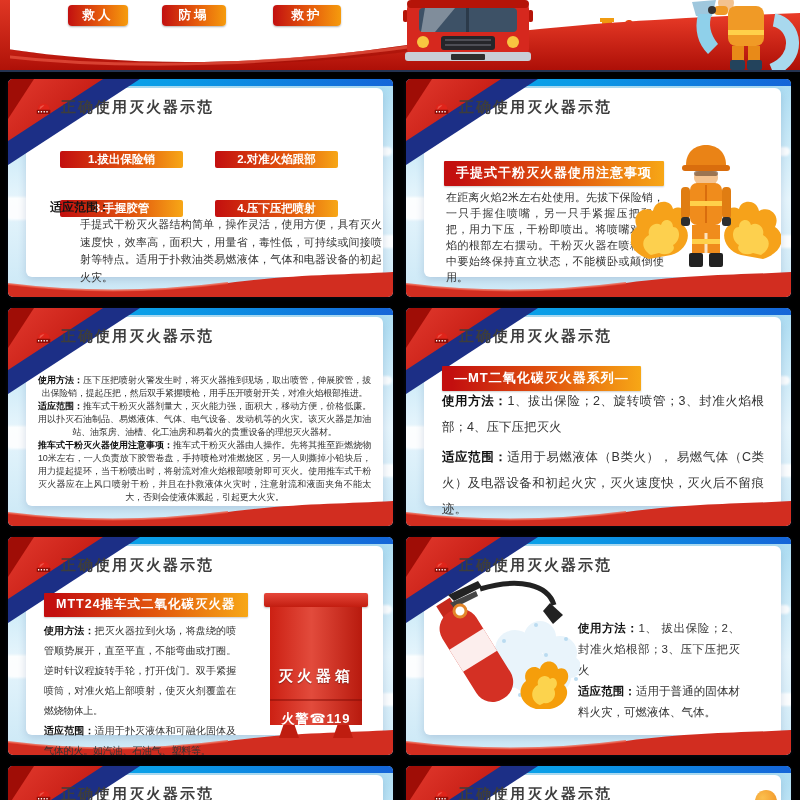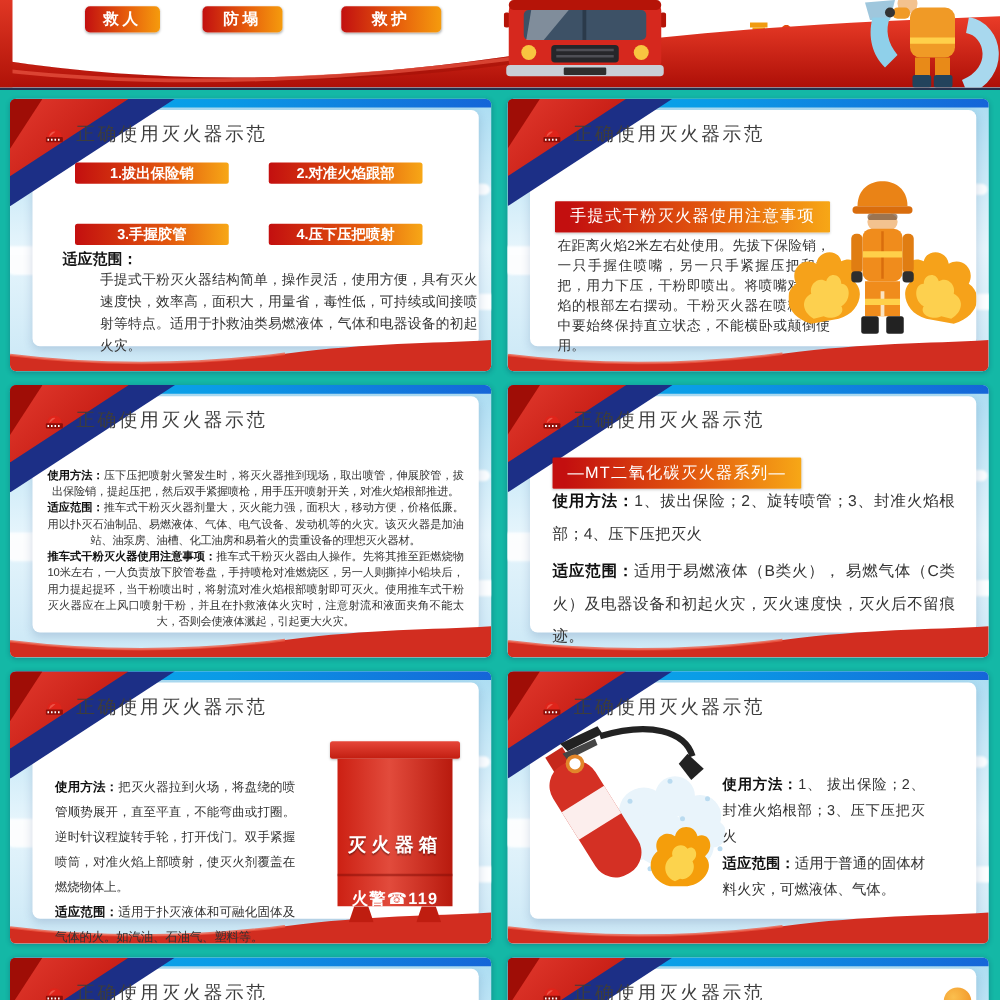--- a/index.html
+++ b/index.html
@@ -1,16 +1,16 @@
 <!DOCTYPE html>
 <html><head>
 <meta charset="utf-8">
 <style>
   html,body{margin:0;padding:0;background:#fff;}
-  .page{position:relative;width:800px;height:800px;background:#14b8a6;overflow:hidden;
+  .page{position:relative;width:800px;height:800px;background:#000000;overflow:hidden;
         font-family:"Liberation Sans","DejaVu Sans",sans-serif;}
   
   .hero{position:absolute;left:0;top:0;width:800px;height:70px;background:#fff;
         border-bottom:2px solid #243350;overflow:hidden;}
   .hero-edge{position:absolute;left:0;top:0;width:10px;height:70px;background:linear-gradient(180deg,#e03724,#b01208);}
   .hbtn{position:absolute;top:5px;height:21px;line-height:21px;color:#fff;font-size:12.5px;font-weight:700;
         letter-spacing:3px;text-align:center;border-radius:4px;
         background:linear-gradient(90deg,#c21010,#e65c0c 55%,#f59b0d);box-shadow:0 1px 2px rgba(0,0,0,.3);}
   .hero svg{position:absolute;}
   
@@ -24,29 +24,29 @@
   .card{position:absolute;left:18px;top:9px;right:10px;bottom:20px;background:#fff;border-radius:6px;
         box-shadow:0 3px 8px rgba(30,60,120,.18);}
   .corner-navy{position:absolute;left:0;top:0;width:132px;height:86px;background:#1c2f86;
         clip-path:polygon(0 0,100% 0,0 100%);}
   .corner-red{position:absolute;left:0;top:0;width:95px;height:62px;
         background:linear-gradient(135deg,#e23a2e,#b90e07);clip-path:polygon(0 0,100% 0,0 100%);}
   .corner-fold{position:absolute;left:0;top:0;width:26px;height:40px;background:#9f0d06;
         clip-path:polygon(0 0,100% 0,0 100%);}
   .ribbon{position:absolute;left:0;bottom:0;width:100%;height:26px;}
   .title-row{position:absolute;left:27px;top:19px;display:flex;align-items:center;gap:9px;}
-  .stitle{font-size:15px;font-weight:400;color:#3d3d3d;letter-spacing:2px;white-space:nowrap;}
-  .banner{position:absolute;color:#fff;font-weight:400;white-space:nowrap;border-radius:1px;
+  .stitle{font-size:15px;font-weight:700;color:#3d3d3d;letter-spacing:2px;white-space:nowrap;}
+  .banner{position:absolute;color:#fff;font-weight:700;white-space:nowrap;border-radius:1px;
           background:linear-gradient(90deg,#c30f0f 5%,#e2570e 55%,#f7a716);
           font-size:13px;padding:3px 12px 4px;letter-spacing:1px;box-shadow:0 1px 2px rgba(0,0,0,.2);}
   .body-text{position:absolute;color:#333;text-align:justify;}
   .body-text b{color:#111;}
   .body-text p{margin:0;}
   
-  .steps{position:absolute;left:52px;top:51px;width:256px;display:grid;
+  .steps{position:absolute;left:52px;top:72px;width:256px;display:grid;
          grid-template-columns:123px 123px;column-gap:10px;row-gap:11px;gap:32px;}
   .step{height:17px;display:flex;align-items:center;justify-content:center;color:#fff;
         font-size:11.5px;font-weight:700;border-radius:2px;
         background:linear-gradient(90deg,#c30f0f,#e2570e 60%,#f7a716);}
   .s1-label{position:absolute;left:42px;top:120px;font-size:12px;font-weight:700;color:#151515;}
   .s1-body{left:42px;top:137px;width:302px;font-size:11px;line-height:17.5px;margin-left:30px;}
   
   .s2-body{left:40px;top:110px;width:218px;font-size:11px;line-height:16px;}
   
   .s3-banner{left:78px;top:44px;width:212px;text-align:center;}
@@ -143,21 +143,21 @@
       <rect x="26" y="6" width="14" height="9" rx="4" fill="#f09a26"></rect>
         <circle cx="24" cy="10" r="4" fill="#333"></circle>
       <rect x="44" y="46" width="12" height="16" fill="#e88a18"></rect>
         <rect x="60" y="46" width="12" height="16" fill="#e88a18"></rect>
       <rect x="42" y="60" width="15" height="10" rx="2" fill="#23435c"></rect>
         <rect x="59" y="60" width="15" height="10" rx="2" fill="#23435c"></rect>
     </svg>
     <div class="hero-edge"></div>
     <div class="hbtn" style="left:68px;width:60px">救人</div>
     <div class="hbtn" style="left:162px;width:64px">防塌</div>
-    <div class="hbtn" style="left:273px;width:80px">救护</div>
+    <div class="hbtn" style="left:273px;width:68px">救护</div>
   </div>
 
   <div class="slide" style="left:8px;top:79px">
     <div class="card"></div>
     <div class="topbar"></div>
     <div class="corner-navy"></div>
     <div class="corner-red"></div>
     <div class="corner-fold"></div>
     <svg class="ribbon" viewBox="0 0 385 26" preserveAspectRatio="none">
       <path d="M0 26 L0 13 C80 23 150 21 220 12 C290 3 335 4 385 1 L385 26 Z" fill="#d22d20"></path>
@@ -295,20 +295,21 @@
     </svg>
     <div class="title-row">
       <svg width="17" height="15" viewBox="0 0 20 17">
         <path d="M3 11 a7 7.2 0 0 1 14 0 Z" fill="#e0241a"></path>
           <path d="M5 11 a5 5.5 0 0 1 6 -5 Z" fill="#f26a5c" opacity=".7"></path>
         <rect x="2" y="11" width="16" height="5" rx="1" fill="#8f0e08"></rect>
         <line x1="3.5" y1="13.5" x2="16.5" y2="13.5" stroke="#fff" stroke-width="2" stroke-dasharray="1.5 1.8"></line>
       </svg>
       <span class="stitle">正确使用灭火器示范</span>
     </div>
+    <div class="banner" style="left:36px;top:56px;font-size:12.5px">MTT24推车式二氧化碳灭火器</div>
     <div class="body-text s5-body">
       <p><b>使用方法：</b><span>把灭火器拉到火场，将盘绕的喷管顺势展开，直至平直，不能弯曲或打圈。逆时针议程旋转手轮，打开伐门。双手紧握喷筒，对准火焰上部喷射，使灭火剂覆盖在燃烧物体上。</span></p>
       <p><b>适应范围：</b><span>适用于扑灭液体和可融化固体及气体的火。如汽油、石油气、塑料等。</span></p>
     </div>
     <div class="cab">
       <div class="cab-lid"></div>
       <div class="cab-body">
         <div class="cab-title">灭火器箱</div>
         <div class="cab-sep"></div>
         <div class="cab-phone">火警☎119</div>

